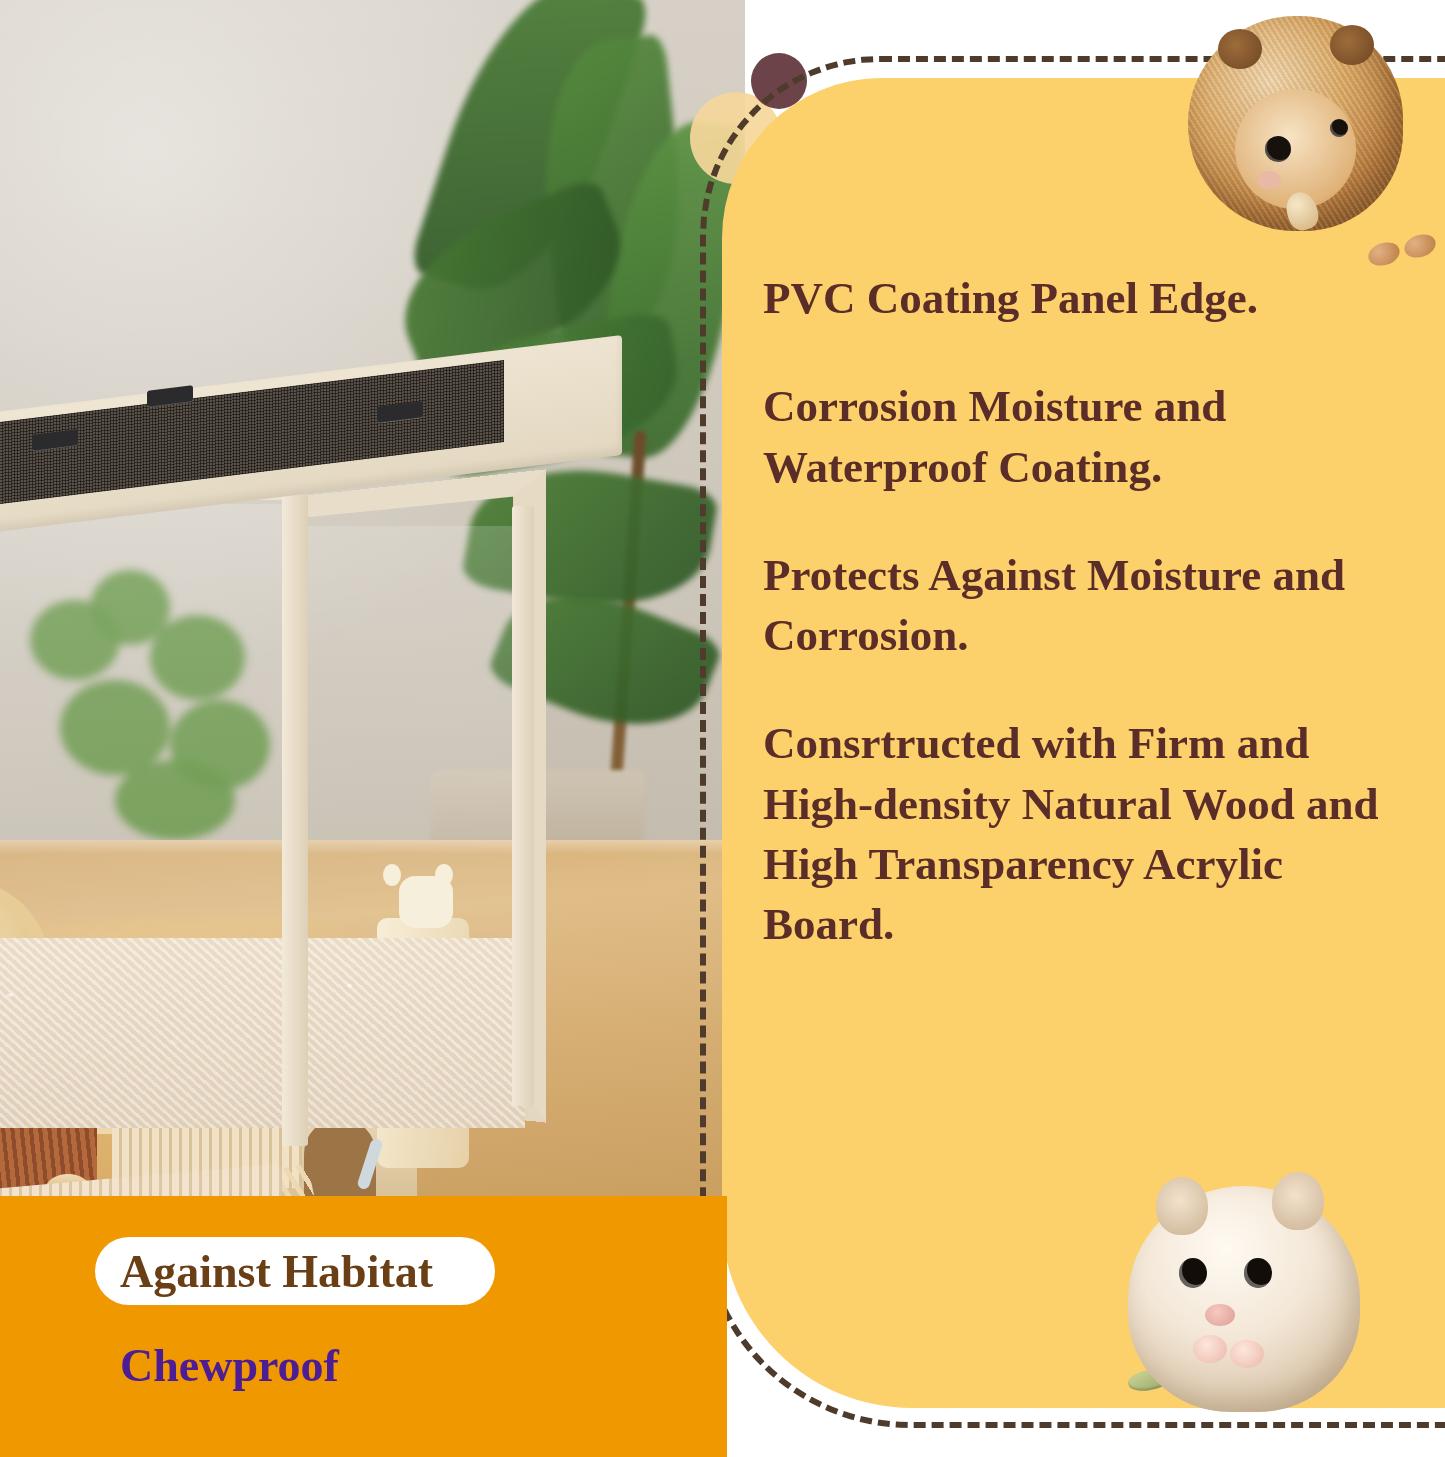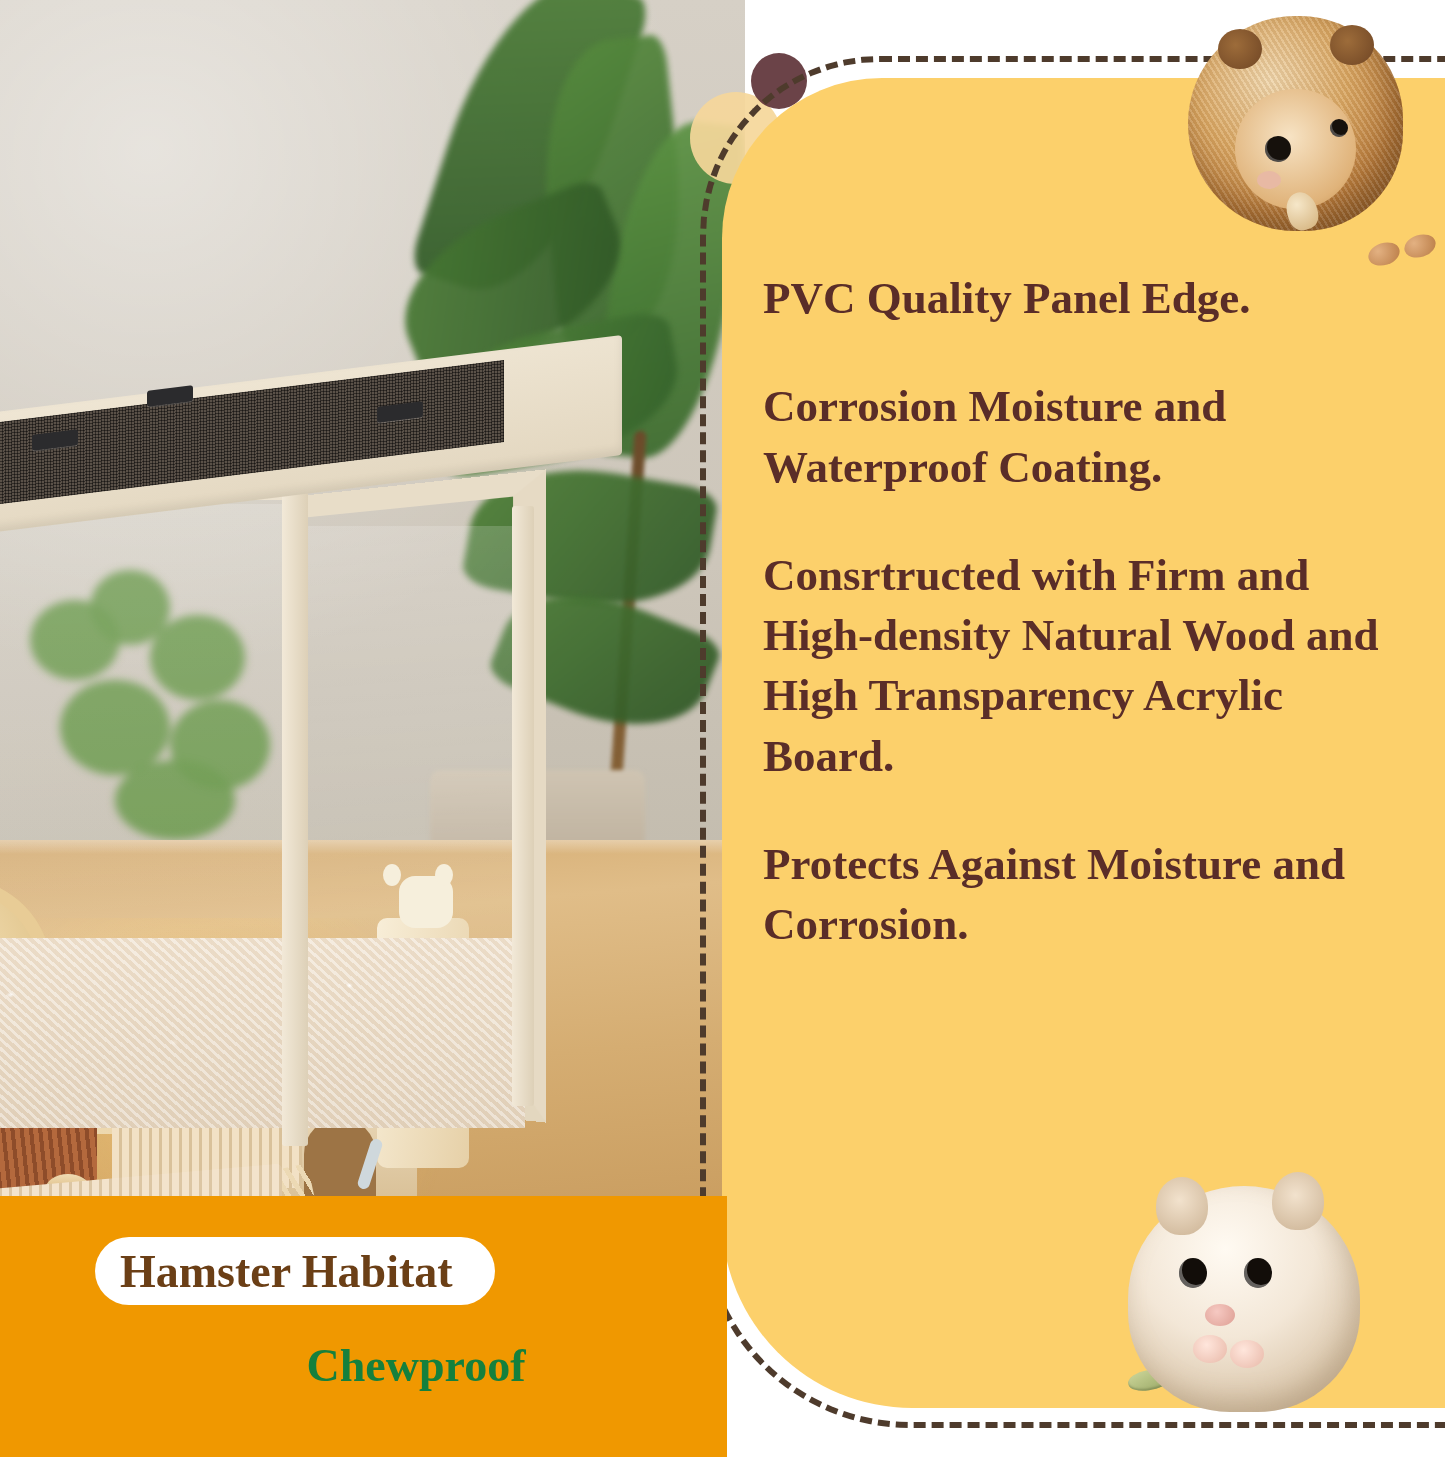--- a/index.html
+++ b/index.html
@@ -194,23 +194,23 @@
   .pill{
     position:absolute;left:95px;top:1237px;width:400px;height:68px;border-radius:34px;
     background:#ffffff;
   }
   .pill-label{
     position:absolute;left:120px;top:1246px;width:560px;
     color:#6b3f16;font-size:46px;font-weight:700;line-height:52px;
     font-family:"Liberation Serif",serif;white-space:nowrap;
   }
   .sub-label{
-    position:absolute;left:136px;top:1340px;width:560px;
-    color:#15803d;font-size:46px;font-weight:700;line-height:52px;
-    font-family:"Liberation Serif",serif;white-space:nowrap;text-align:center;
+    position:absolute;left:120px;top:1340px;width:560px;
+    color:#4c1d95;font-size:46px;font-weight:700;line-height:52px;
+    font-family:"Liberation Serif",serif;white-space:nowrap;
   }
 
   
   .hamster{position:absolute;}
   .hamster-top{left:1188px;top:16px;width:215px;height:215px;}
   .h-body{position:absolute;inset:0;border-radius:50% 48% 46% 50%;
     background:radial-gradient(circle at 38% 30%,#f0d7ae 0%,#d9a763 38%,#b87b3c 66%,#8c5a2b 100%);
     box-shadow:inset -10px -14px 26px rgba(90,55,20,.45);}
   .h-body:after{content:"";position:absolute;inset:0;border-radius:inherit;
     background:repeating-linear-gradient(58deg,rgba(255,255,255,.12) 0 2px,rgba(120,75,30,.10) 2px 5px);}
@@ -310,29 +310,29 @@
   </div>
 
   <div class="circle-yellow"></div>
   <div class="circle-maroon"></div>
 
   <div class="panel"></div>
   <div class="dash-outline"></div>
 
 
   <div class="features">
-    <p>PVC Quality Panel Edge.</p>
+    <p>PVC Coating Panel Edge.</p>
     <p>Corrosion Moisture and Waterproof Coating.</p>
+    <p>Protects Against Moisture and Corrosion.</p>
     <p>Consrtructed with Firm and High-density Natural Wood and High Transparency Acrylic Board.</p>
-    <p>Protects Against Moisture and Corrosion.</p>
   </div>
 
   <div class="bottombar"></div>
   <div class="pill"></div>
-  <div class="pill-label">Hamster Habitat</div>
+  <div class="pill-label">Against Habitat</div>
   <div class="sub-label">Chewproof</div>
 
   <div class="hamster hamster-top">
     <div class="h-body"></div>
     <div class="h-ear" style="left:14%;top:6%;"></div>
     <div class="h-ear" style="left:66%;top:4%;"></div>
     <div class="h-face"></div>
     <div class="h-eye" style="left:36%;top:56%;"></div>
     <div class="h-eye" style="left:66%;top:48%;width:18px;height:18px;"></div>
     <div class="h-nose" style="left:32%;top:72%;"></div>

